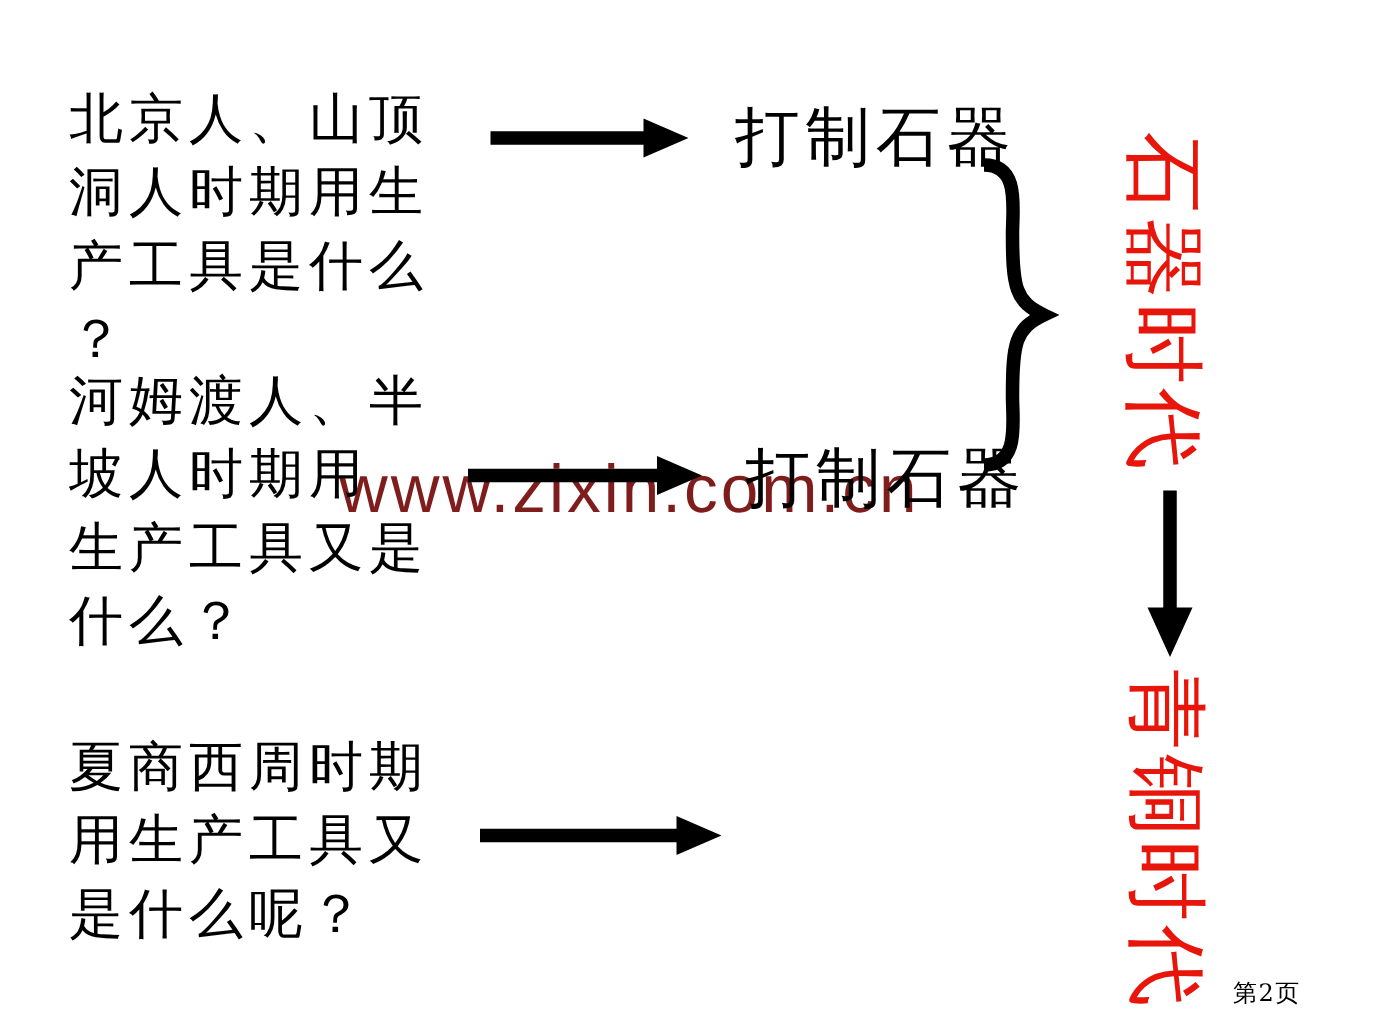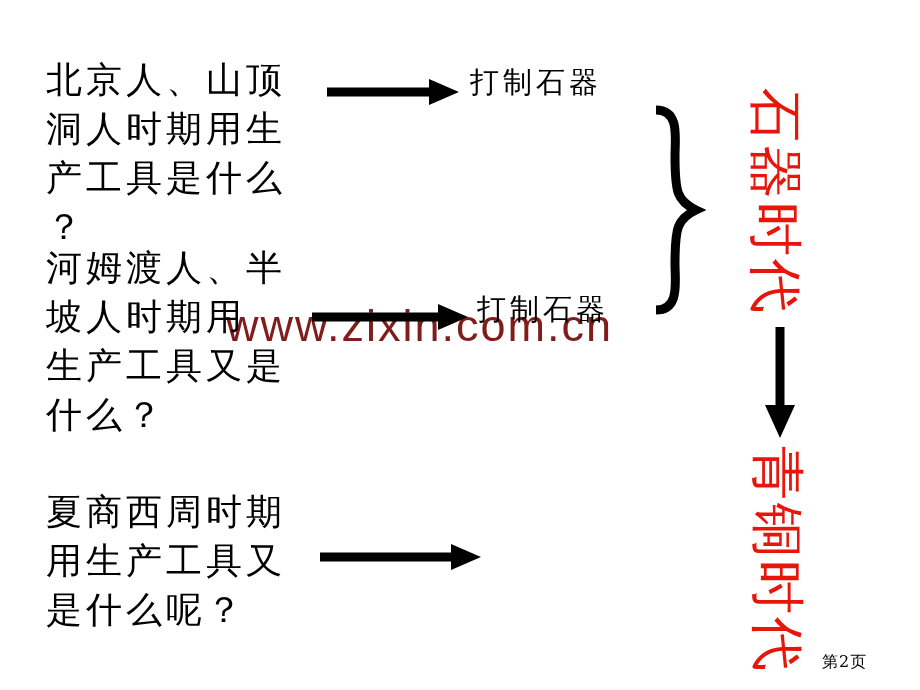--- a/index.html
+++ b/index.html
@@ -38,24 +38,25 @@
     letter-spacing: 4px;
     white-space: pre-line;
     z-index: 1;
   }
   #question-1 { top: 20px; margin-top: 35px; }
   #question-2 { top: 243px; }
   #question-3 { top: 487px; }
 
   .answer {
     position: absolute;
-    font-size: 29px;
+    font-size: 43px;
     letter-spacing: 4px;
     white-space: nowrap;
     z-index: 1;
+    margin-left: 20px;
   }
   #answer-1 { left: 470px; top: 63px; }
   #answer-2 { left: 477px; top: 290px; }
   #answer-3 { left: 504px; top: 531px; }
 
   .h-arrow, .v-arrow, .brace {
     position: absolute;
     z-index: 1;
     line-height: 0;
   }

